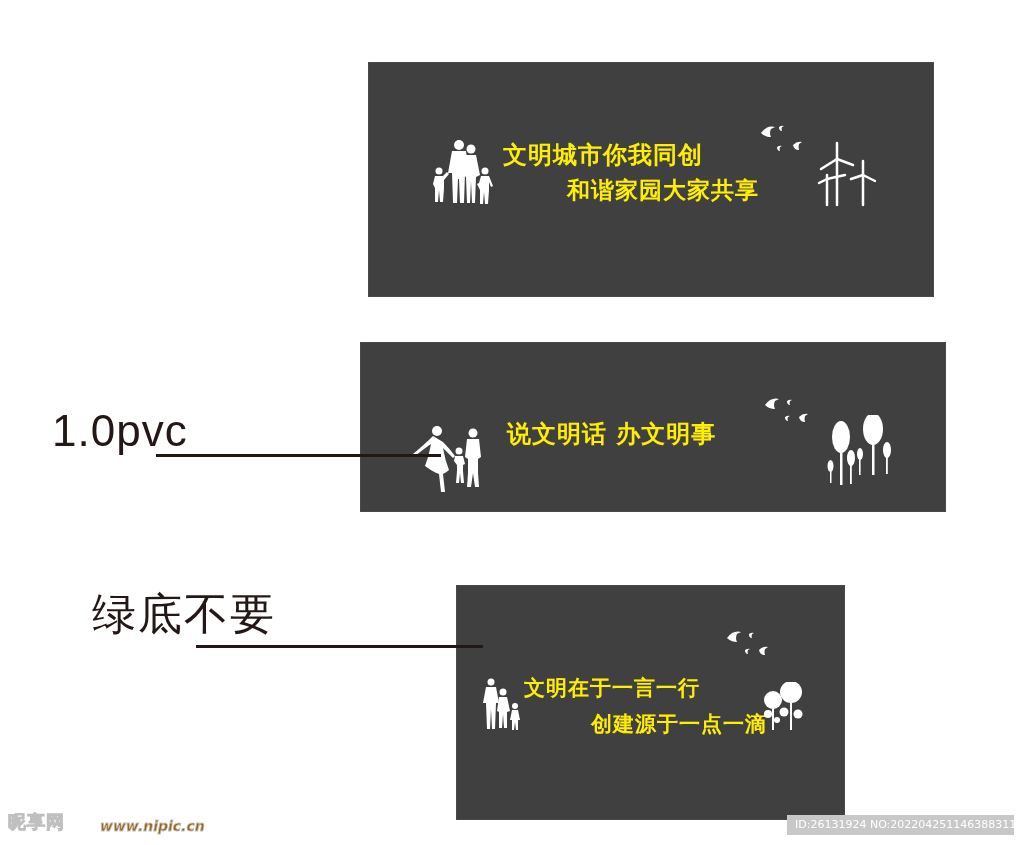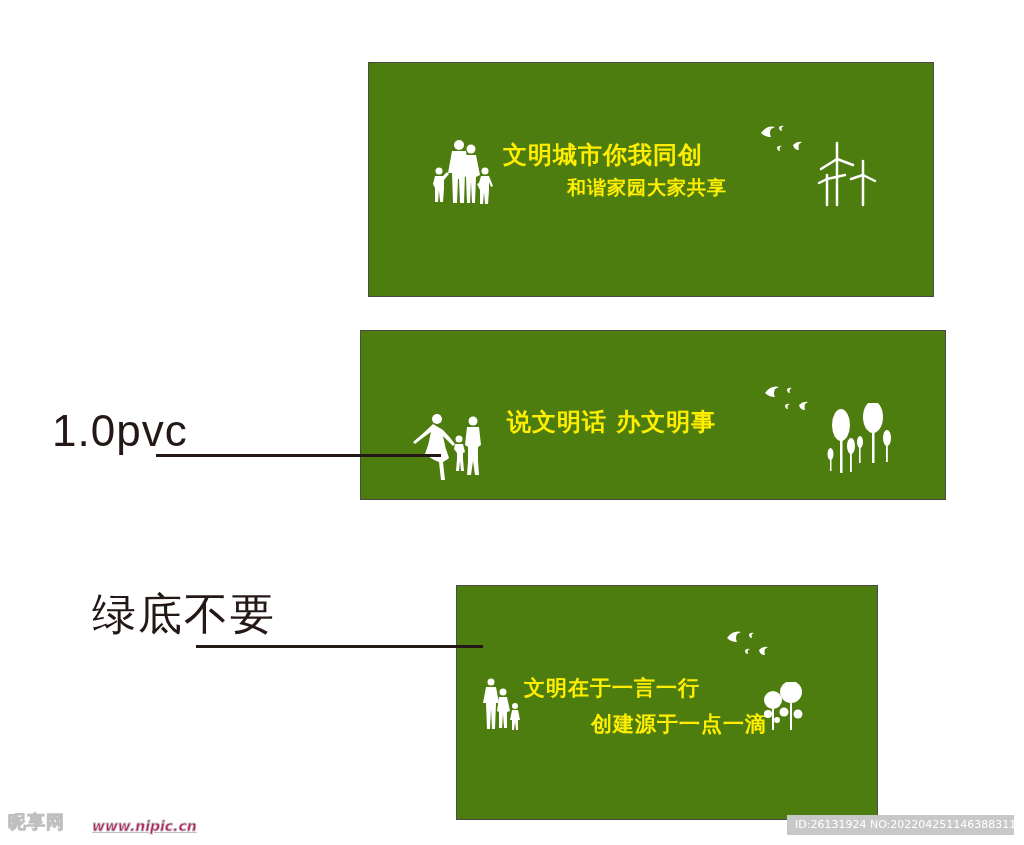--- a/index.html
+++ b/index.html
@@ -3,38 +3,38 @@
   <meta charset="utf-8">
   <style>
     html, body { margin: 0; padding: 0; }
     body {
       width: 1024px; height: 845px; position: relative; overflow: hidden;
       background: #ffffff;
       font-family: "DejaVu Sans", sans-serif;
     }
     .panel {
       position: absolute;
-      background: #4d7c0f;
+      background: #404040;
       border: 1px solid #4a4a4a;
       box-sizing: border-box;
     }
     #panel1 { left: 368px; top: 62px; width: 566px; height: 235px; }
-    #panel2 { left: 360px; top: 330px; width: 586px; height: 170px; text-align: right; }
-    #panel3 { left: 456px; top: 585px; width: 422px; height: 235px; }
+    #panel2 { left: 360px; top: 342px; width: 586px; height: 170px; text-align: right; }
+    #panel3 { left: 456px; top: 585px; width: 389px; height: 235px; }
 
     .slogan {
       position: absolute;
       color: #ffee00;
       font-weight: bold;
       white-space: nowrap;
       letter-spacing: 1px;
       font-family: "DejaVu Sans", sans-serif;
     }
     #p1-l1 { left: 134px; top: 76px; font-size: 24px; }
-    #p1-l2 { left: 198px; top: 112px; font-size: 19px; }
+    #p1-l2 { left: 198px; top: 112px; font-size: 23px; }
     #p2-l1 { left: 146px; top: 75px; font-size: 24px; }
     #p2-l2 { left: 194px; top: 111px; font-size: 24px; }
     #p3-l1 { left: 67px; top: 88px; font-size: 21px; }
     #p3-l2 { left: 94px; top: 124px; font-size: 21px; margin-left: 40px; }
 
     .icon { position: absolute; }
     .icon svg { display: block; }
 
     .label {
       position: absolute;
@@ -54,25 +54,24 @@
     #leader2 { left: 196px; top: 645px; width: 287px; }
 
     #watermark-logo {
       position: absolute; left: 8px; top: 810px;
       font-size: 18px; color: #ffffff; font-weight: bold;
       -webkit-text-stroke: 1px #bfbfbf;
       letter-spacing: 1px;
       font-family: "DejaVu Sans", sans-serif;
     }
     #watermark-url {
-      position: absolute; left: 92px; top: 818px;
-      font-size: 14px; color: #be185d; font-weight: bold; font-style: italic;
+      position: absolute; left: 100px; top: 818px;
+      font-size: 14px; color: #a16207; font-weight: bold; font-style: italic;
       -webkit-text-stroke: 0.8px #bfbfbf;
       font-family: "DejaVu Sans", sans-serif;
-      text-decoration: underline;
     }
     #id-bar {
       position: absolute; left: 787px; top: 815px; width: 227px; height: 20px;
       background: #c8c8c8; color: #ffffff; font-size: 11px;
       line-height: 20px; padding-left: 8px; box-sizing: border-box;
       font-family: "DejaVu Sans", sans-serif;
       white-space: nowrap;
     }
   </style>
 </head>

